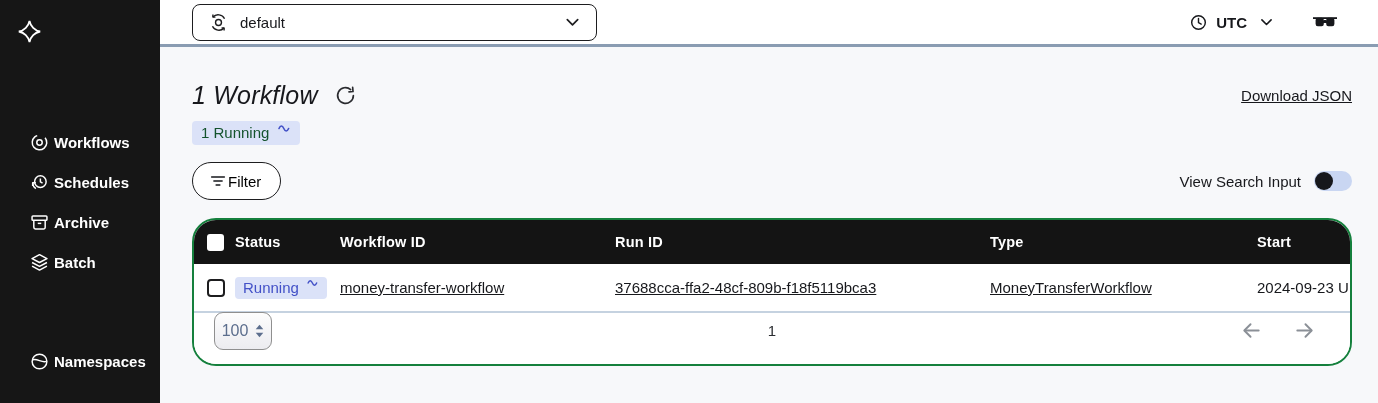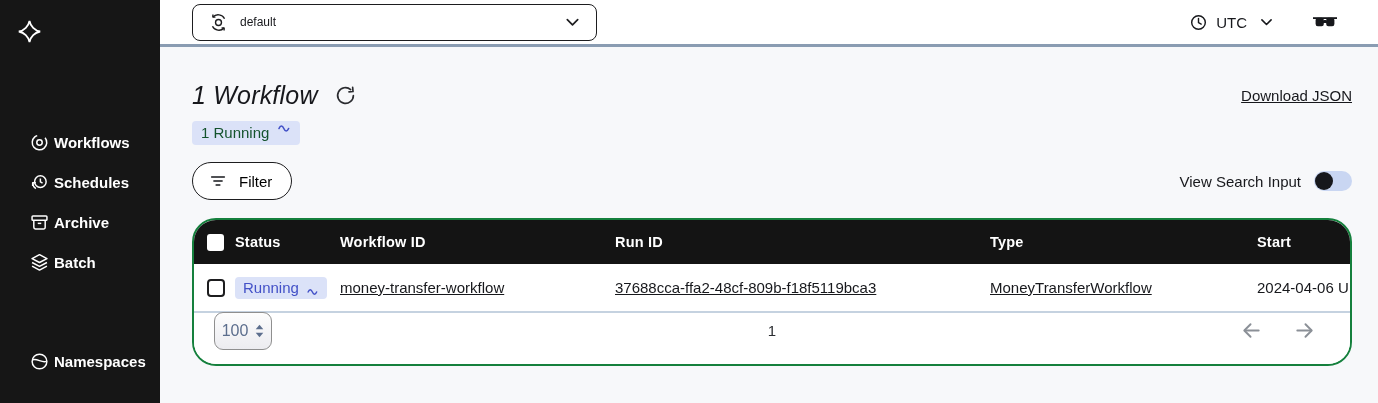--- a/index.html
+++ b/index.html
@@ -16,54 +16,54 @@
   
   .sidebar { width:160px; flex-shrink:0; background:#161616; position:relative; color:#fff; }
   .logo { margin:18px 0 0 16px; }
   .nav { position:absolute; top:122px; left:0; right:0; }
   .nav-item { height:40px; display:flex; align-items:center; gap:4px; padding-left:29px; font-size:15px; font-weight:700; cursor:pointer; }
   .sidebar-bottom { position:absolute; bottom:22px; left:0; right:0; }
 
   
   .right { flex:1; min-width:0; display:flex; flex-direction:column; }
   .topbar { height:47px; flex-shrink:0; background:#fff; border-bottom:3px solid #8a9cb2; display:flex; align-items:center; justify-content:space-between; padding:0 40px 0 32px; }
-  .ns-select { width:405px; height:37px; border:1.6px solid #1d1d1f; border-radius:8px; background:#fff; display:flex; align-items:center; gap:11px; padding:0 15px; font-size:12px; cursor:pointer; }
+  .ns-select { width:405px; height:37px; border:1.6px solid #1d1d1f; border-radius:8px; background:#fff; display:flex; align-items:center; gap:11px; padding:0 15px; font-size:15px; cursor:pointer; }
   .ns-select .spacer { flex:1; }
   .topbar-right { display:flex; align-items:center; gap:38px; }
-  .tz { display:flex; align-items:center; gap:8px; font-size:15px; font-weight:400; cursor:pointer; }
+  .tz { display:flex; align-items:center; gap:8px; font-size:15px; font-weight:700; cursor:pointer; }
   .tz .chev { margin-left:4px; }
 
   
   .content { flex:1; padding:0 26px 0 32px; }
   .title-row { margin-top:34px; display:flex; align-items:center; }
   .page-title { font-size:25px; font-weight:500; letter-spacing:.2px; color:#17181c;font-style:italic; }
   .refresh-btn { margin-left:17px; cursor:pointer; display:flex; }
   .download-link { margin-left:auto; font-size:15px; font-weight:500; color:#17181c; text-decoration:underline; cursor:pointer; }
   .badge-row { margin-top:11px; }
   .badge { display:inline-flex; align-items:flex-start; gap:9px; background:#dbe2f8; color:#14532d; border-radius:4px; padding:3px 9px 4px; font-size:15px; font-weight:500; cursor:pointer; }
   .toolbar-row { margin-top:17px; display:flex; align-items:center; }
-  .filter-btn { height:38px; border:1.7px solid #1d1d1f; border-radius:20px; background:#fff; display:inline-flex; align-items:center; gap:12px; padding:0 19px 0 16px; font-size:15px; font-weight:500; cursor:pointer; }
+  .filter-btn { height:38px; border:1.7px solid #1d1d1f; border-radius:20px; background:#fff; display:inline-flex; align-items:center; gap:1px; padding:0 19px 0 16px; font-size:15px; font-weight:500; cursor:pointer; }
   .toolbar-right { margin-left:auto; display:flex; align-items:center; gap:13px; }
   .toggle-label { font-size:15px; }
   .toggle { width:38px; height:20px; border-radius:10px; background:#c9d6f2; position:relative; cursor:pointer; }
   .toggle-knob { position:absolute; top:1px; left:1px; width:18px; height:18px; border-radius:50%; background:#17181c; }
 
   
   .table-card { margin-top:18px; border:2px solid #15803d; border-radius:24px; background:#fff; overflow:hidden; }
   .thead { display:flex; align-items:center; height:44px; background:#141414; color:#fff; font-size:14.5px; font-weight:700; letter-spacing:.2px; }
   .trow { display:flex; align-items:center; height:49px; background:#fff; border-bottom:2px solid #c5d2e0; font-size:15px; }
   .c-check { width:41px; padding-left:13px; display:flex; align-items:center; }
   .c-status { width:105px; }
   .c-wid { width:275px; }
   .c-rid { width:375px; }
   .c-type { width:267px; }
   .c-start { flex:1; min-width:0; white-space:nowrap; overflow:hidden; }
   .cb-filled { width:17px; height:17px; background:#fff; border-radius:3px; cursor:pointer; }
   .cb-outline { width:18px; height:18px; background:#fff; border:2px solid #1d1d1f; border-radius:4px; cursor:pointer; }
-  .row-badge { display:inline-flex; align-items:flex-end; gap:8px; background:#dbe2f8; color:#4250c7; border-radius:4px; padding:2px 8px 3px; font-size:15px; font-weight:500; cursor:pointer; }
+  .row-badge { display:inline-flex; align-items:flex-start; gap:8px; background:#dbe2f8; color:#4250c7; border-radius:4px; padding:2px 8px 3px; font-size:15px; font-weight:500; cursor:pointer; }
   .cell-link { color:#17181c; text-decoration:underline; cursor:pointer; }
 
   .tfoot { position:relative; display:flex; align-items:center; height:51px; background:#fff; padding:0 34px 16px 20px; }
   .page-size { width:58px; height:38px; border:1px solid #8f8f8f; border-radius:9px; background:linear-gradient(#fdfdfd,#ececf0); color:#5c6e8d; font-size:16px; display:flex; align-items:center; justify-content:center; gap:7px; cursor:pointer; }
   .page-num { position:absolute; left:0; right:0; text-align:center; font-size:15px; color:#2b2d31; pointer-events:none; }
   .pager { margin-left:auto; display:flex; align-items:center; gap:30px; }
   .pager-btn { cursor:pointer; display:flex; }
 </style>
 </head>
 <body>
@@ -251,21 +251,21 @@
         </div>
         <div class="c-wid">
           <a class="cell-link">money-transfer-workflow</a>
         </div>
         <div class="c-rid">
           <a class="cell-link">37688cca-ffa2-48cf-809b-f18f5119bca3</a>
         </div>
         <div class="c-type">
           <a class="cell-link">MoneyTransferWorkflow</a>
         </div>
-        <div class="c-start">2024-04-06 U</div>
+        <div class="c-start">2024-09-23 U</div>
       </div>
 
       <div class="tfoot">
         <div class="page-size">
           <span>100</span>
           <span>
             <svg width="9" height="14" viewBox="0 0 10 15" fill="#5c6e8d">
               <path d="M5 0.5 L9.2 5.5 H0.8 Z"></path>
               <path d="M5 14.5 L0.8 9.5 H9.2 Z"></path>
             </svg>

